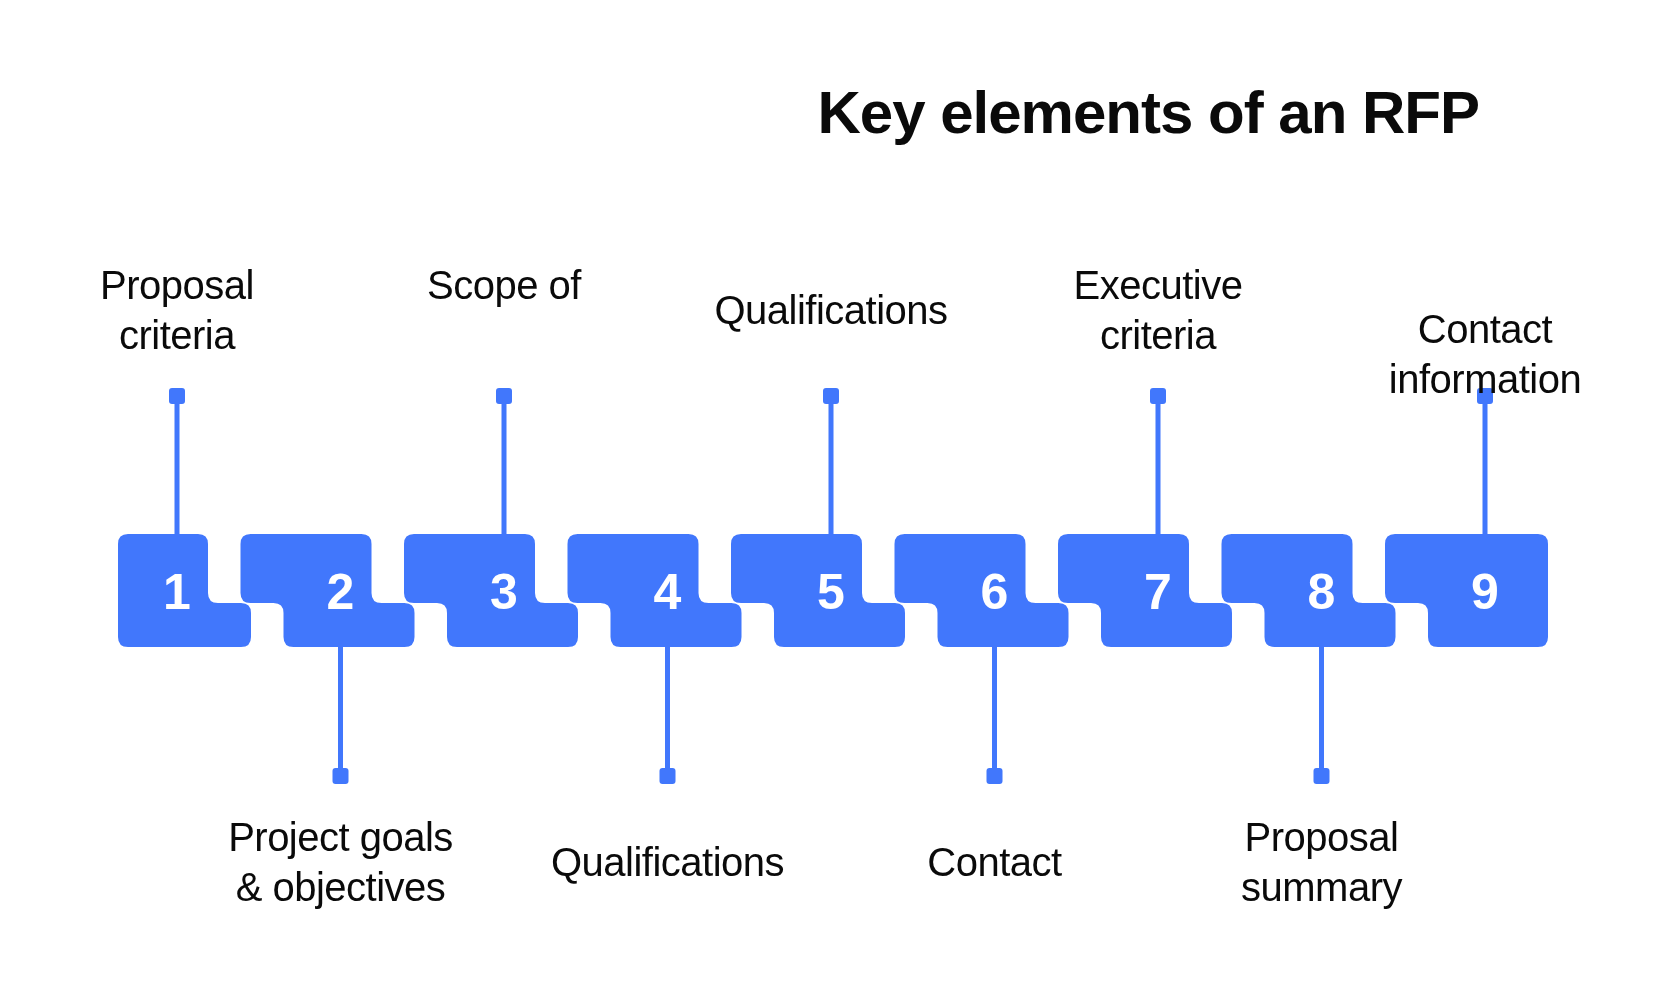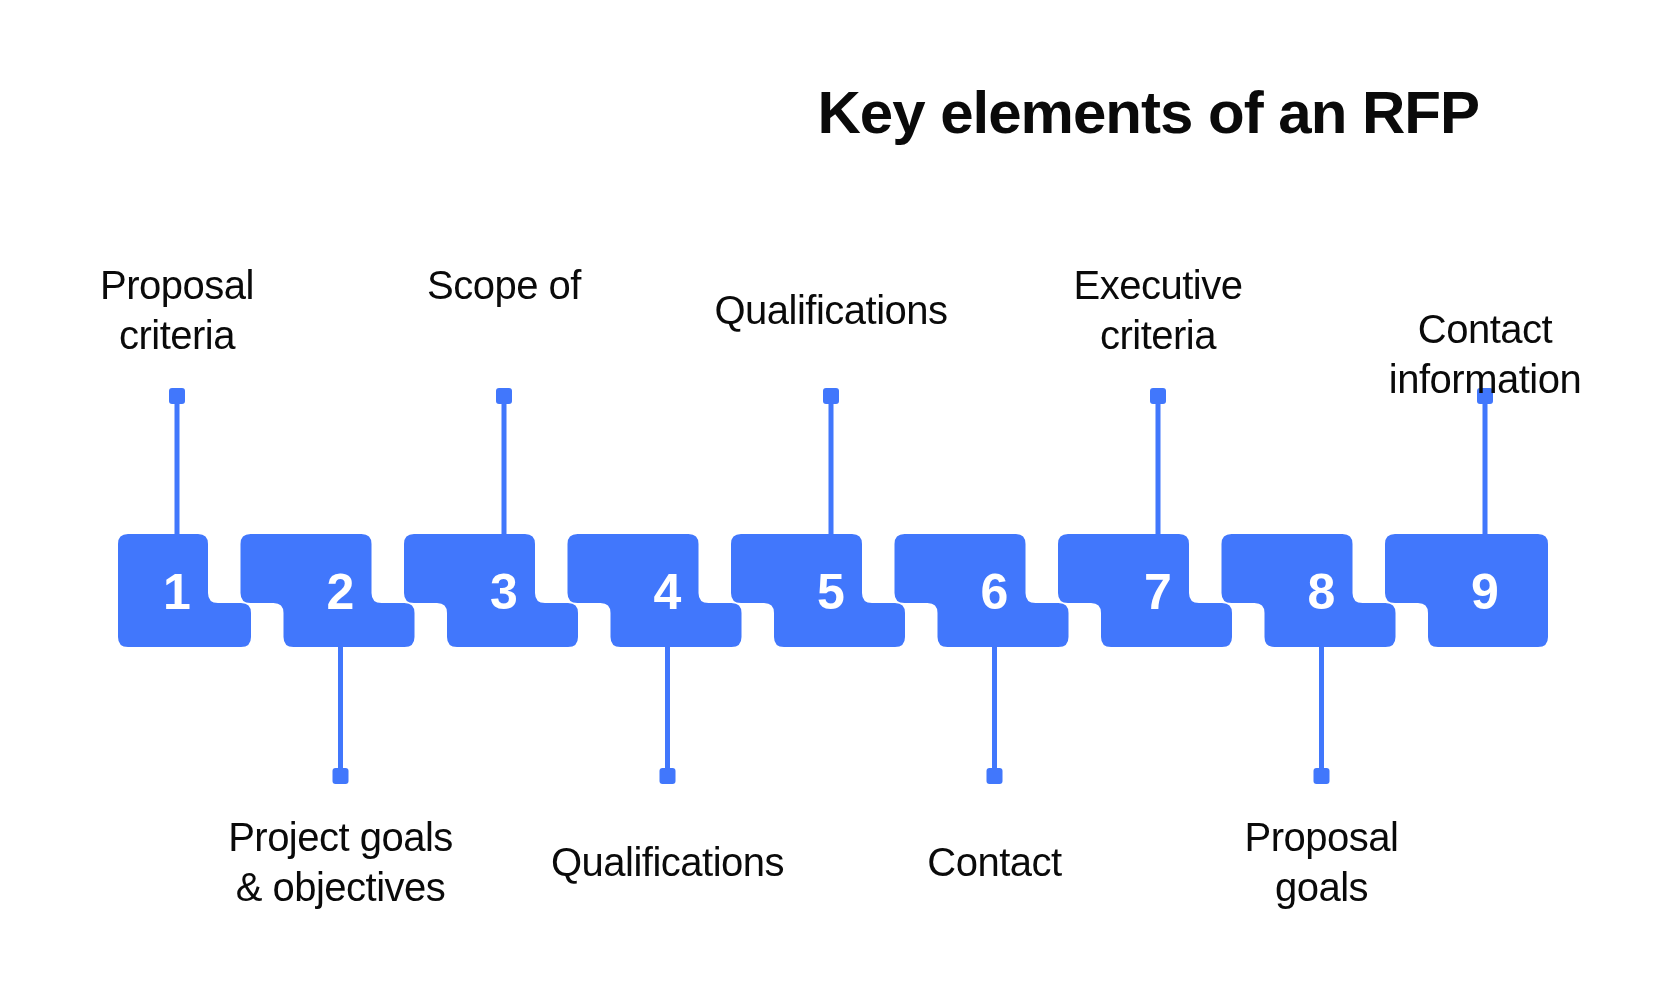--- a/index.html
+++ b/index.html
@@ -121,19 +121,19 @@
     </div>
     <div class="label" style="left: 844.5px; top: 837px;">
       <span>Contact</span>
     </div>
     <div class="label" style="left: 1008px; top: 260px;">
       <span>Executive</span>
       <span>criteria</span>
     </div>
     <div class="label" style="left: 1171.5px; top: 812px;">
       <span>Proposal</span>
-      <span>goals</span>
+      <span>summary</span>
     </div>
     <div class="label" style="left: 1335px; top: 260px; margin-top: 44px;">
       <span>Contact</span>
       <span>information</span>
     </div>
   </div>
 
 </body></html>

